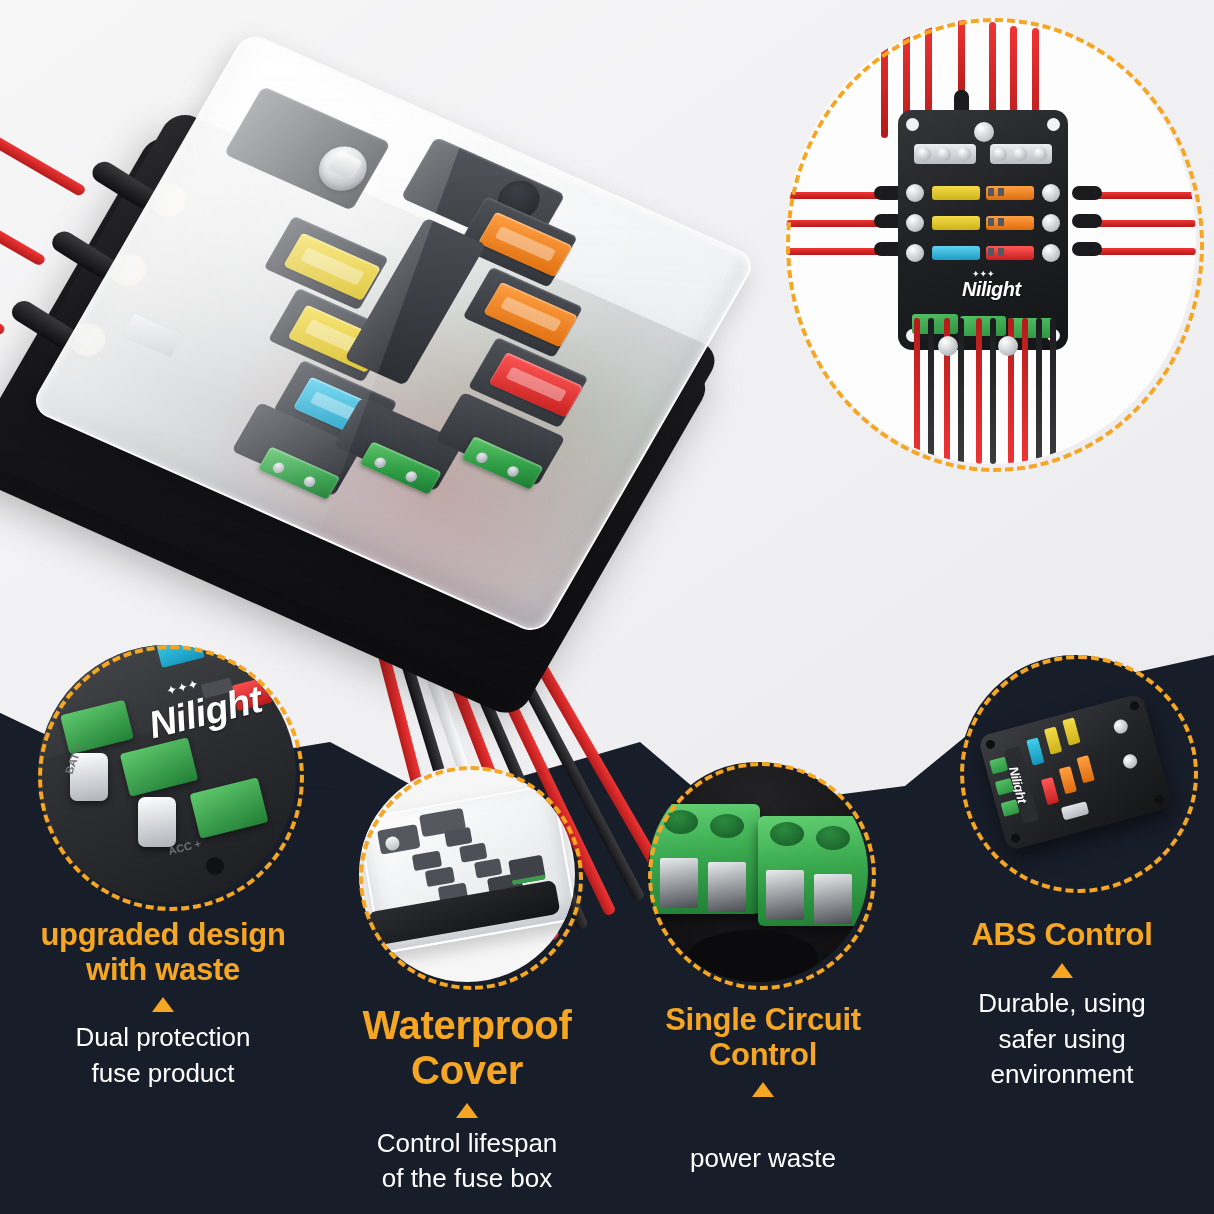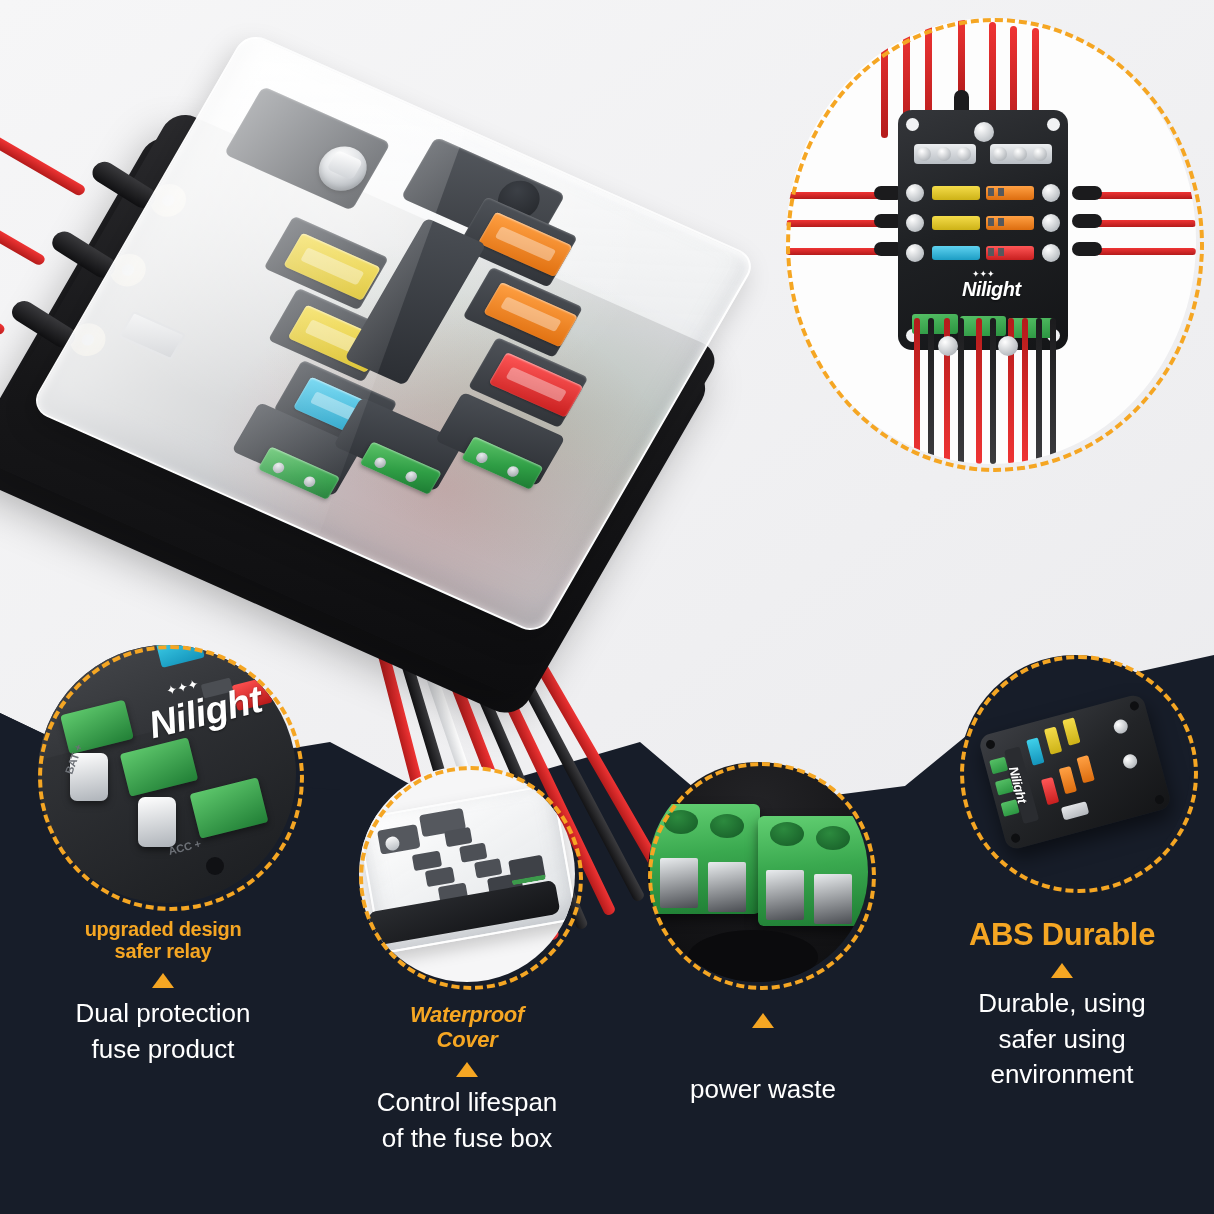--- a/index.html
+++ b/index.html
@@ -379,54 +379,58 @@
       <div class="abs" style="left:5px;top:48px;width:16px;height:14px;border-radius:2px;background:linear-gradient(170deg,#56c066,#2a9440);"></div>
       <div class="abs" style="left:5px;top:70px;width:16px;height:14px;border-radius:2px;background:linear-gradient(170deg,#56c066,#2a9440);"></div>
       <div class="abs" style="right:22px;top:20px;width:14px;height:14px;border-radius:50%;background:radial-gradient(circle at 35% 30%,#fff,#9ba1a7);"></div>
       <div class="abs" style="right:22px;top:56px;width:14px;height:14px;border-radius:50%;background:radial-gradient(circle at 35% 30%,#fff,#9ba1a7);"></div>
       <div class="abs" style="left:62px;top:90px;width:26px;height:13px;border-radius:3px;background:linear-gradient(170deg,#e8eaec,#b1b5ba);"></div>
     </div>
   </div>
   <div class="dashring" style="left:960px;top:655px;width:230px;height:230px;"></div>
 
   <div class="capcol" style="left:8px;top:918px;width:310px;">
-    <div class="cap-title" style="font-size:20px;">
+    <div class="cap-title" style="font-size:31px;">
       <span>upgraded design</span><br>
-      <span>safer relay</span>
+      <span>with waste</span>
     </div>
     <span class="cap-tri"></span>
     <div class="cap-sub" style="font-size:26px;">
       <span>Dual protection</span><br>
       <span>fuse product</span>
     </div>
   </div>
 
   <div class="capcol" style="left:322px;top:1003px;width:290px;">
-    <div class="cap-title" style="font-size:22px;font-style:italic;">
+    <div class="cap-title" style="font-size:40px;">
       <span>Waterproof</span><br>
       <span>Cover</span>
     </div>
     <span class="cap-tri"></span>
     <div class="cap-sub" style="font-size:26px;">
       <span>Control lifespan</span><br>
       <span>of the fuse box</span>
     </div>
   </div>
 
   <div class="capcol" style="left:618px;top:1003px;width:290px;">
+    <div class="cap-title" style="font-size:31px;">
+      <span>Single Circuit</span><br>
+      <span>Control</span>
+    </div>
     <span class="cap-tri"></span>
     <div class="cap-sub" style="font-size:26px;">
       <br>
       <span>power waste</span>
     </div>
   </div>
 
   <div class="capcol" style="left:920px;top:918px;width:284px;">
     <div class="cap-title" style="font-size:31px;">
-      <span>ABS Durable</span>
+      <span>ABS Control</span>
     </div>
     <span class="cap-tri"></span>
     <div class="cap-sub" style="font-size:26px;">
       <span>Durable, using</span><br>
       <span>safer using</span><br>
       <span>environment</span>
     </div>
   </div>
 
 </div>

